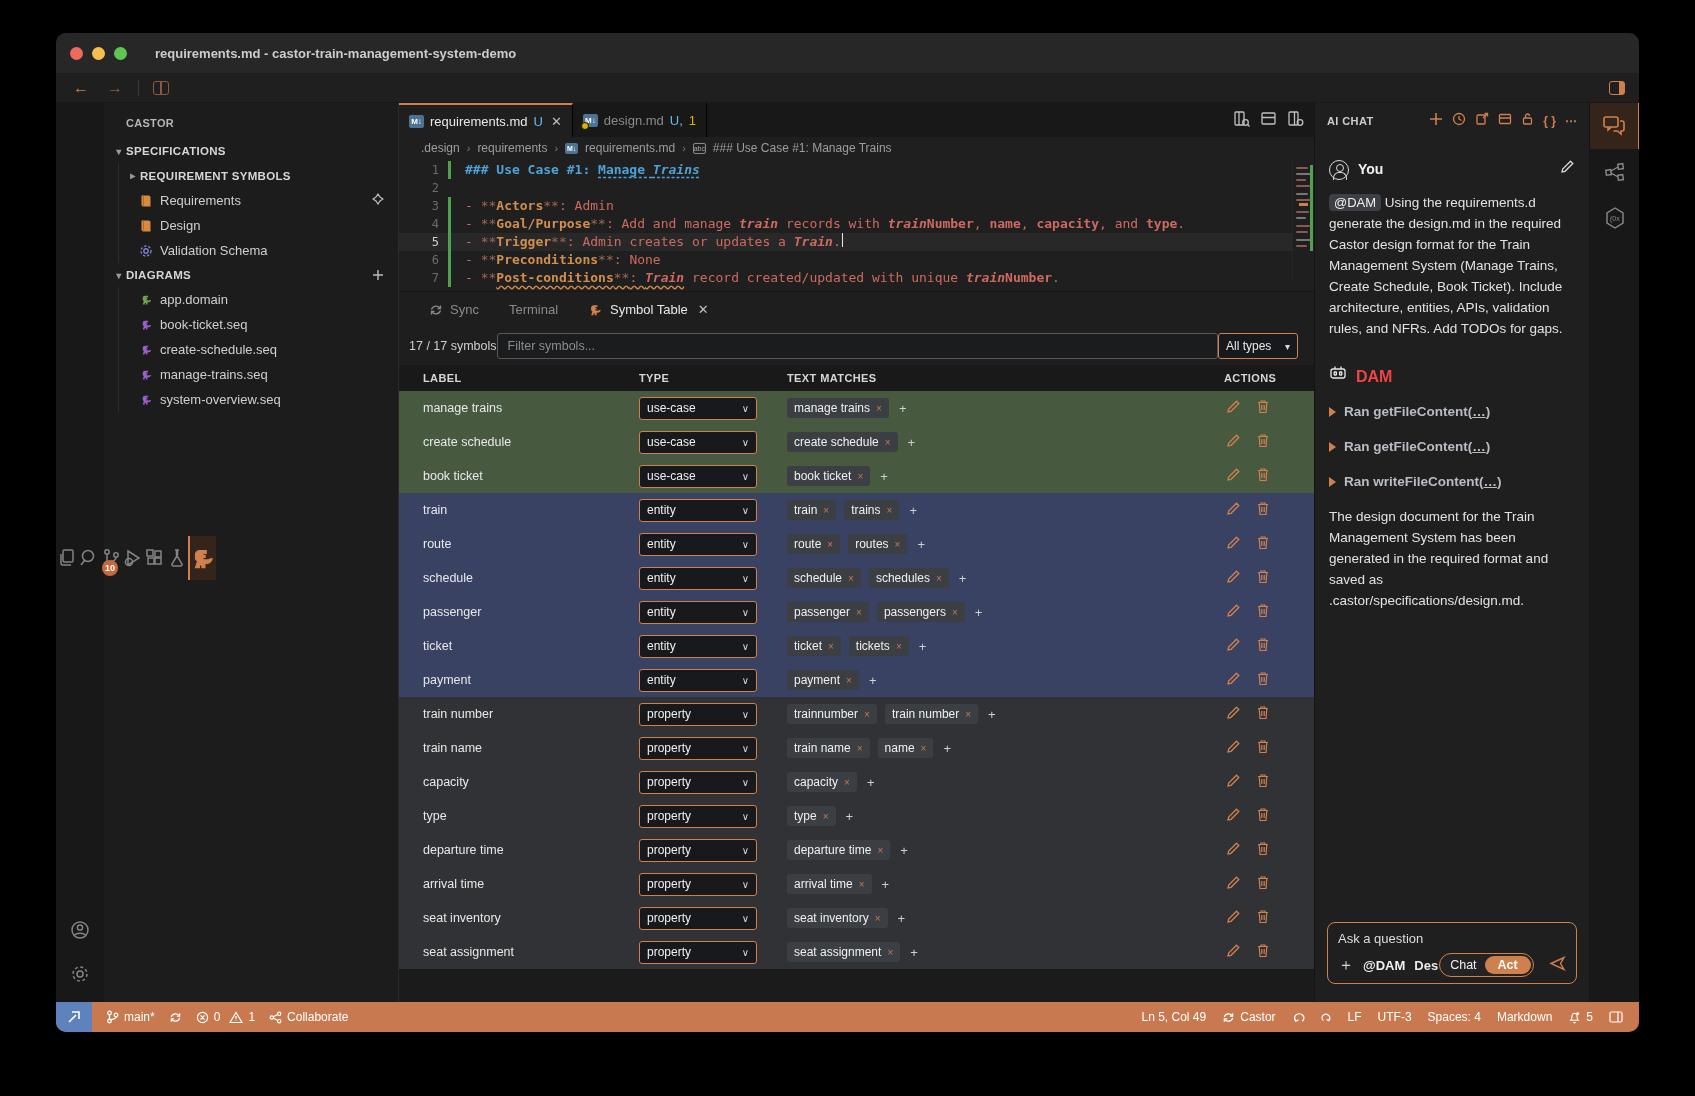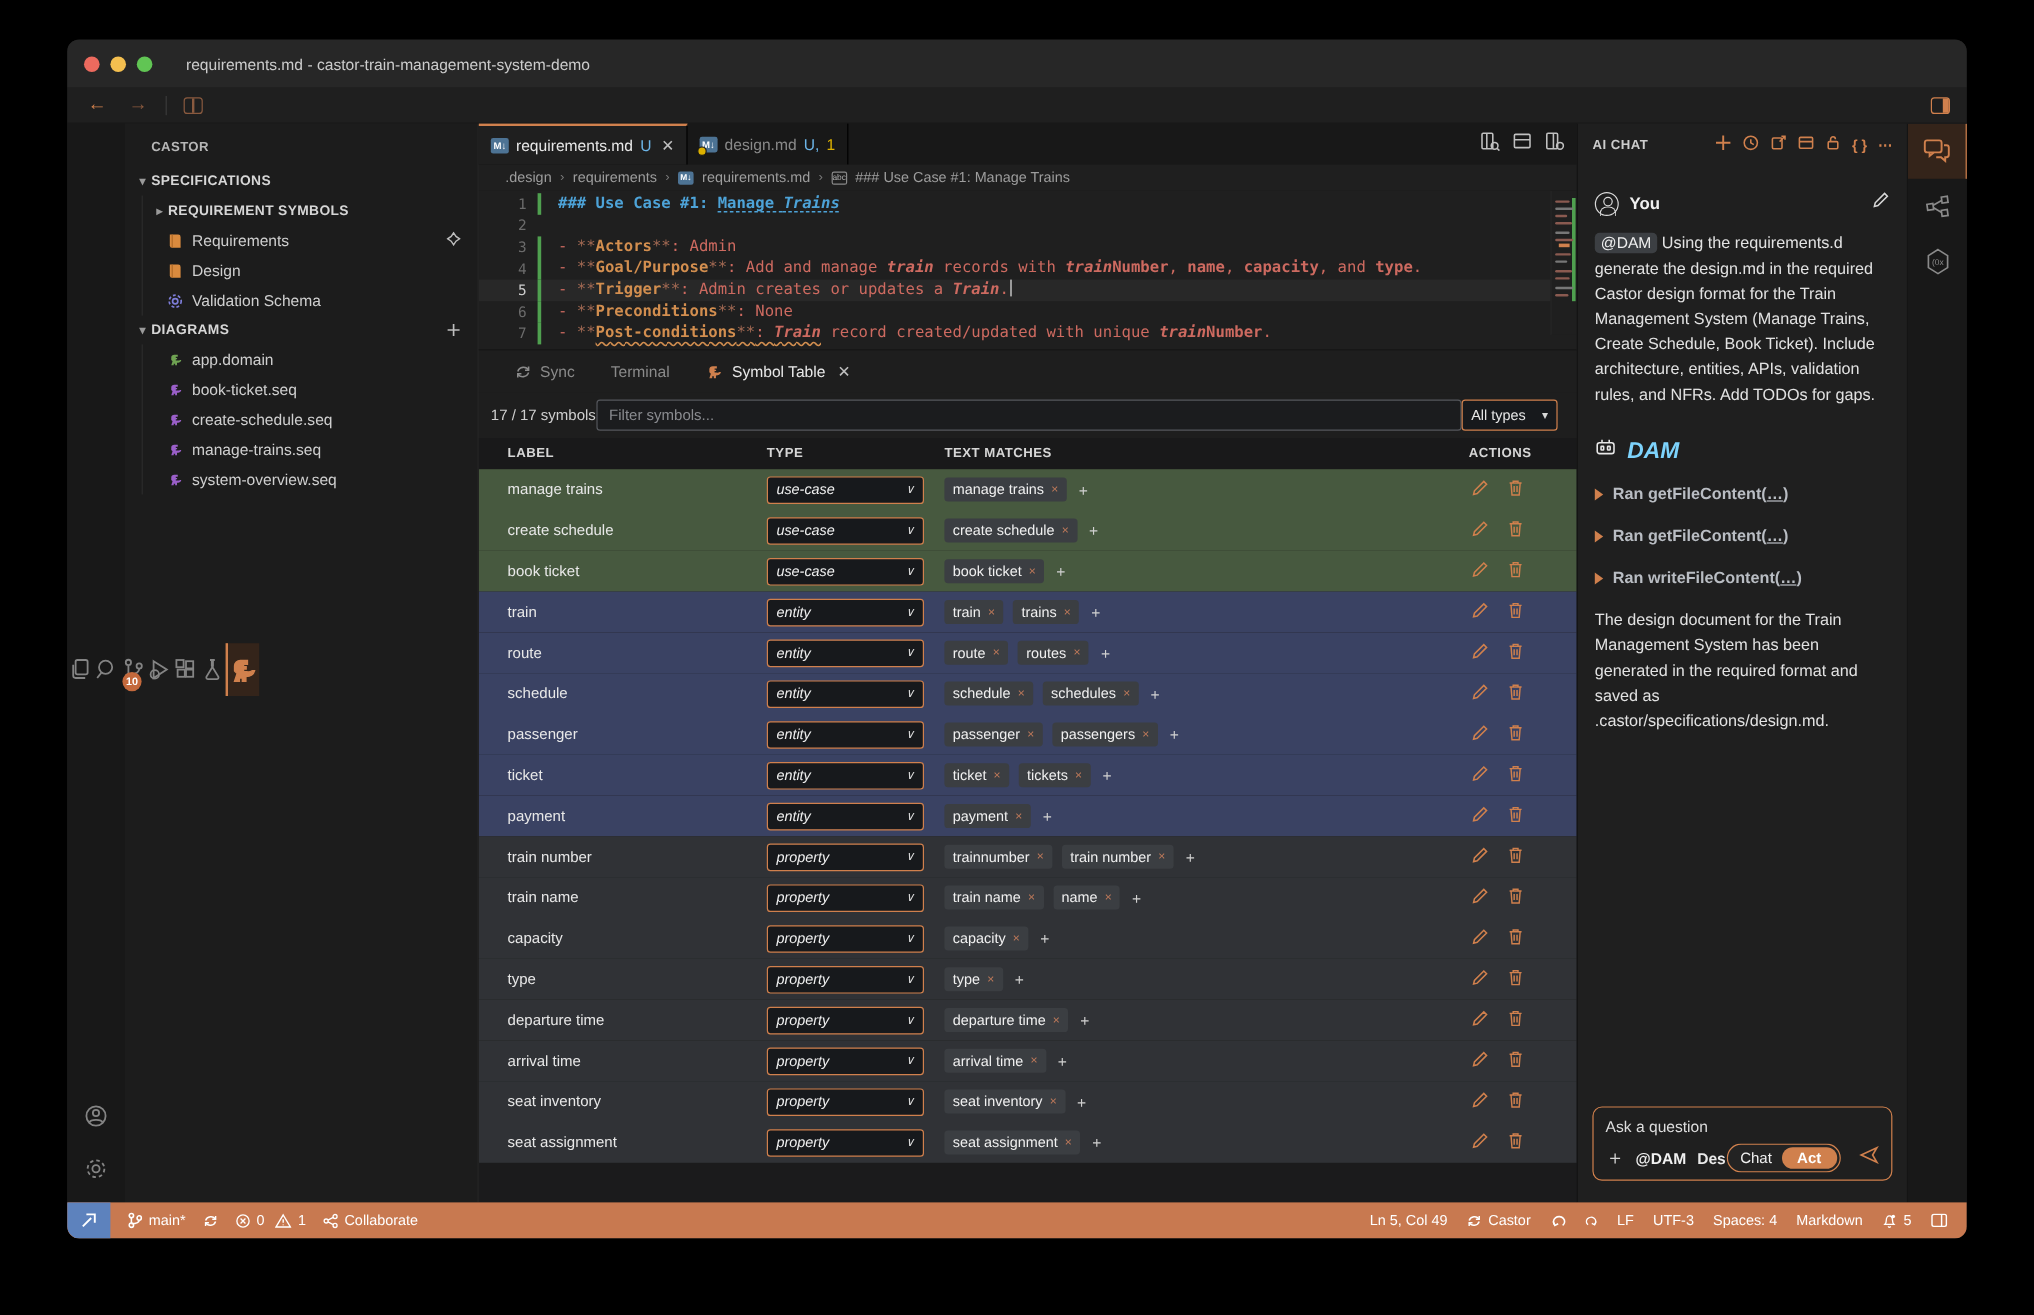--- a/index.html
+++ b/index.html
@@ -4,21 +4,21 @@
 <style>
   * { margin:0; padding:0; box-sizing:border-box; }
   html,body { width:1695px; height:1096px; background:#000; font-family:"Liberation Sans", sans-serif; overflow:hidden; }
   .window { position:absolute; left:56px; top:33px; width:1583px; height:999px; background:#1e1e1e; border-radius:10px; overflow:hidden; box-shadow:0 18px 60px rgba(0,0,0,.8); }
 
   
   .titlebar { height:40px; background:#272727; display:flex; align-items:center; position:relative; }
   .lights { display:flex; gap:9px; margin-left:14px; }
   .light { width:13px; height:13px; border-radius:50%; }
   .l-red{background:#ec6a5e;} .l-yellow{background:#f4bf4f;} .l-green{background:#61c554;}
-  .wintitle { margin-left:28px; font-size:13px; font-weight:normal; color:#cccccc; }
+  .wintitle { margin-left:28px; font-size:13px; font-weight:bold; color:#cccccc; }
 
   
   .navbar { height:30px; background:#1f1f1f; display:flex; align-items:center; position:relative; border-bottom:1px solid #191919;}
   .nav-arrow { font-size:16px; padding:0 9px; }
   .arr-back{ color:#d0804d; margin-left:8px;} .arr-fwd{ color:#8c5a3e; }
   .nav-div { width:1px; height:16px; background:#3a3a3a; margin:0 6px; }
   .split-icon { width:16px; height:14px; border:1.5px solid #8a5a3f; border-radius:3px; position:relative; margin-left:8px;}
   .split-icon::after{content:""; position:absolute; left:6px; top:0; bottom:0; width:1.5px; background:#8a5a3f;}
   .panel-toggle { position:absolute; right:14px; width:16px; height:14px; border:1.5px solid #d0804d; border-radius:3px; }
   .panel-toggle::after{content:""; position:absolute; right:0; top:0; bottom:0; width:5px; background:#d0804d;}
@@ -99,21 +99,21 @@
   .filterinput { flex:1; height:26px; background:#1b1c1e; border:1px solid #55575c; border-radius:3px; color:#d8d8d8; font-size:12.5px; padding:0 10px; font-family:"Liberation Sans", sans-serif;}
   .filterinput::placeholder { color:#8a8c90; }
   .typesel { width:80px; height:26px; border:1px solid #d0804d; border-radius:3px; background:#17191c; color:#e8e8e8; font-size:12px; display:flex; align-items:center; justify-content:space-between; padding:0 7px;}
 
   
   .symtable { flex:1; background:#1b1b1c; overflow:hidden; }
   .trow { display:grid; grid-template-columns:216px 148px 1fr 120px; align-items:center; padding-left:24px; height:34px; font-size:12.5px; color:#e8e8e8;}
   .thead { height:26px; background:#19191a; font-size:11px; font-weight:bold; color:#d6d6d6; letter-spacing:.4px;}
   .thead .acts { padding-left:30px; }
   .r-use-case{ background:#47593f; } .r-entity{ background:#3a4263; } .r-property{ background:#303236; }
-  .sel { width:131px; height:23px; background:#17191c; border:1px solid #d0804d; border-radius:3px; display:flex; align-items:center; justify-content:space-between; padding:0 7px; font-size:12px; color:#f0f0f0;font-style:italic;}
+  .sel { width:118px; height:23px; background:#17191c; border:1px solid #d0804d; border-radius:3px; display:flex; align-items:center; justify-content:space-between; padding:0 7px; font-size:12px; color:#f0f0f0;}
   .chev { color:#d8d8d8; font-size:10px; }
   .matches { display:flex; align-items:center; gap:8px; }
   .chip { background:#3b3e42; border-radius:3px; padding:3px 7px; font-size:12px; color:#f0f0f0; display:inline-flex; align-items:center; gap:6px;}
   .chip .x { color:#c07a5a; font-size:10px; }
   .addm { color:#d0d0d0; font-size:13px; padding:0 2px;}
   .acts { display:flex; gap:15px; padding-left:32px; }
 
   
   .chat { width:275px; background:#1f1f1f; border-left:1px solid #141414; position:relative; display:flex; flex-direction:column; }
   .chathead { height:36px; display:flex; align-items:center; padding:0 12px; }
@@ -123,21 +123,21 @@
   .cic-text { font-size:12px; font-weight:bold; color:#d0804d; }
   .chatbody { padding:12px 14px; font-size:13.5px; color:#e2e2e2; line-height:21px; }
   .yourow { display:flex; align-items:center; gap:9px; margin:8px 0 12px 0; }
   .youname { font-weight:bold; font-size:14px; color:#f0f0f0;}
   .avatar { width:20px; height:20px; border-radius:50%; border:1.5px solid #d8d8d8; position:relative;}
   .avatar::before{content:""; position:absolute; left:5.5px; top:3px; width:6px; height:6px; border-radius:50%; border:1.5px solid #d8d8d8;}
   .avatar::after{content:""; position:absolute; left:2.5px; top:11px; width:12px; height:7px; border-radius:6px 6px 0 0; border:1.5px solid #d8d8d8; border-bottom:none;}
   .editpen { margin-left:auto; }
   .damchip { background:#3c3f43; border-radius:4px; padding:1px 5px; font-size:13px; color:#efefef; }
   .damrow { display:flex; align-items:center; gap:9px; margin:26px 0 14px 0; }
-  .damname { font-weight:bold; font-size:19px; color:#7dd3fc;font-style:italic; }
+  .damname { font-weight:bold; font-size:16px; color:#ef4444; }
   .toolcall { display:flex; align-items:center; gap:8px; margin:14px 0; color:#b9bdc3; font-weight:bold; font-size:13.5px;}
   .tc-arrow { width:0; height:0; border-left:7px solid #d0804d; border-top:5px solid transparent; border-bottom:5px solid transparent; }
   .tc-ellipsis { text-decoration:underline; }
   .chatmsg { margin-top:6px; }
   .chatinput { position:absolute; left:12px; right:12px; bottom:18px; height:62px; border:1.5px solid #d0804d; border-radius:8px; padding:8px 10px 16px 10px; }
   .ci-ph { font-size:13px; color:#dddddd; }
   .ci-row { display:flex; align-items:center; margin-top:7px; gap:9px; overflow:hidden; }
   .ci-plus { color:#d5d5d5; font-size:16px; }
   .ci-mention { color:#f0f0f0; font-size:13px; font-weight:bold; white-space:nowrap;}
   .ci-agent { color:#e8e8e8; font-size:13px; font-weight:bold; white-space:nowrap; }

